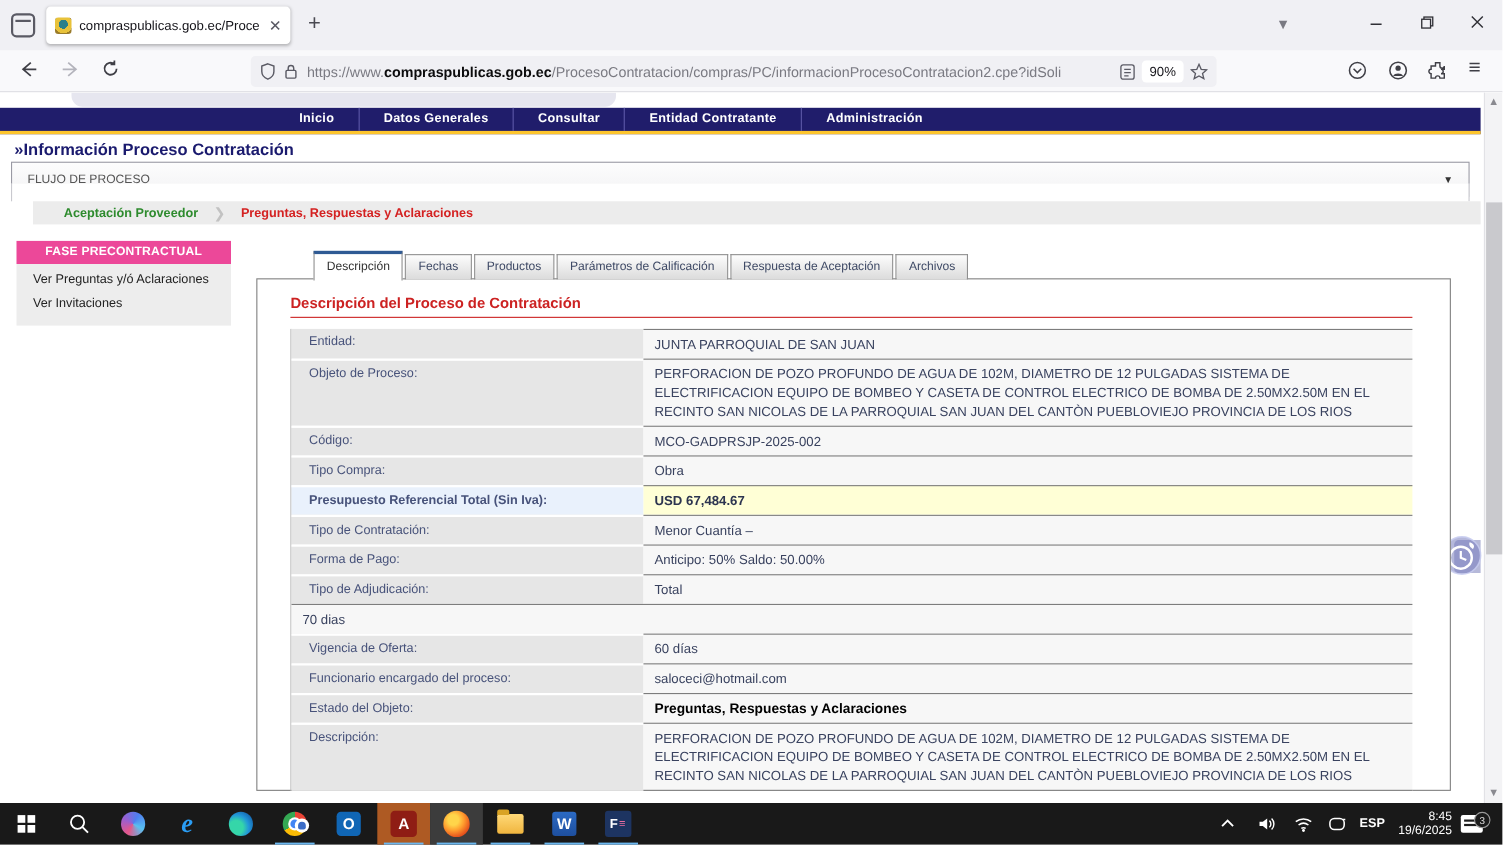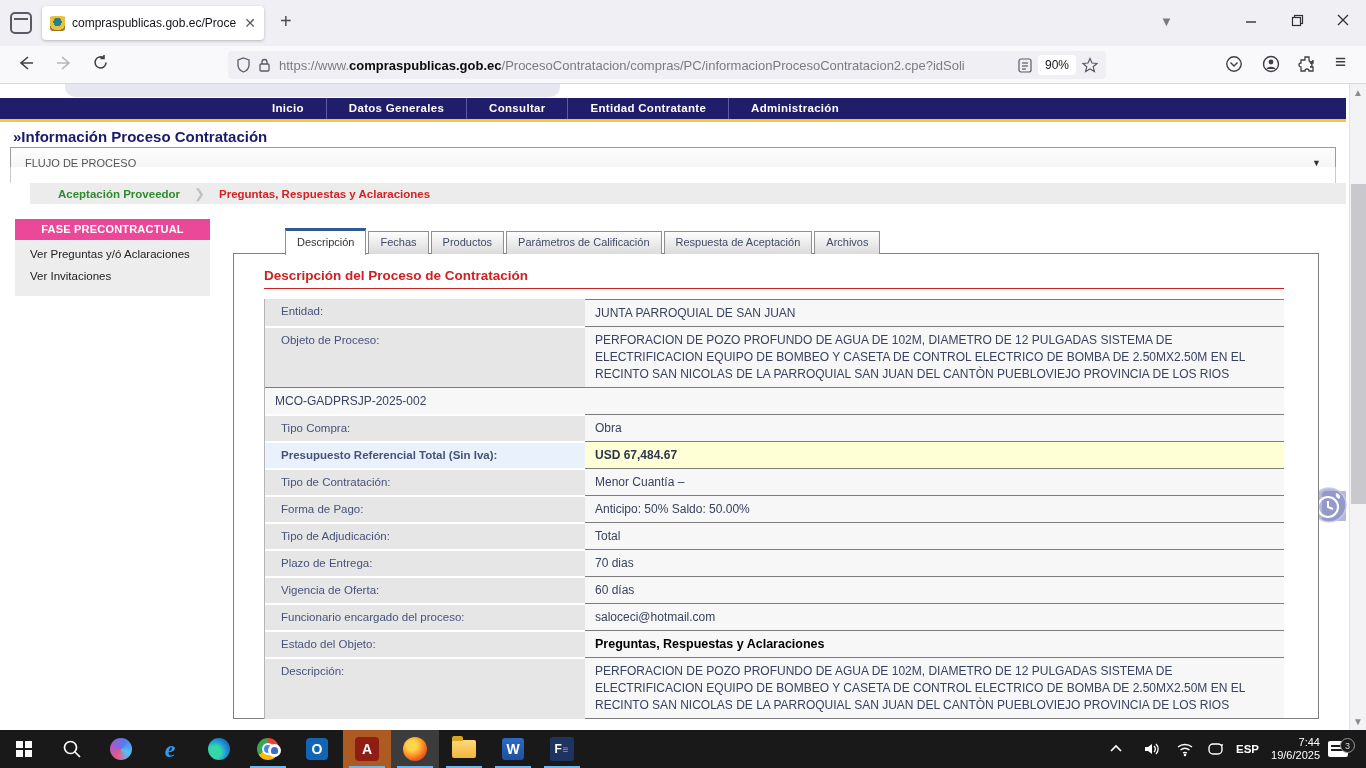--- a/index.html
+++ b/index.html
@@ -262,20 +262,21 @@
     <div class="dtable">
       <div class="trow">
           <div class="d-label">Entidad:</div>
           <div class="d-value">JUNTA PARROQUIAL DE SAN JUAN</div>
         </div>
       <div class="trow">
           <div class="d-label">Objeto de Proceso:</div>
           <div class="d-value">PERFORACION DE POZO PROFUNDO DE AGUA DE 102M, DIAMETRO DE 12 PULGADAS SISTEMA DE ELECTRIFICACION EQUIPO DE BOMBEO Y CASETA DE CONTROL ELECTRICO DE BOMBA DE 2.50MX2.50M EN EL RECINTO SAN NICOLAS DE LA PARROQUIAL SAN JUAN DEL CANTÒN PUEBLOVIEJO PROVINCIA DE LOS RIOS</div>
         </div>
       <div class="trow">
+          <div class="d-label">Código:</div>
           <div class="d-value">MCO-GADPRSJP-2025-002</div>
         </div>
       <div class="trow">
           <div class="d-label">Tipo Compra:</div>
           <div class="d-value">Obra</div>
         </div>
       <div class="trow hl">
           <div class="d-label">Presupuesto Referencial Total (Sin Iva):</div>
           <div class="d-value">USD 67,484.67</div>
         </div>
@@ -285,21 +286,20 @@
         </div>
       <div class="trow">
           <div class="d-label">Forma de Pago:</div>
           <div class="d-value">Anticipo: 50% Saldo: 50.00%</div>
         </div>
       <div class="trow">
           <div class="d-label">Tipo de Adjudicación:</div>
           <div class="d-value">Total</div>
         </div>
       <div class="trow">
-          <div class="d-label">Plazo de Entrega:</div>
           <div class="d-value">70 dias</div>
         </div>
       <div class="trow">
           <div class="d-label">Vigencia de Oferta:</div>
           <div class="d-value">60 días</div>
         </div>
       <div class="trow">
           <div class="d-label">Funcionario encargado del proceso:</div>
           <div class="d-value">saloceci@hotmail.com</div>
         </div>
@@ -405,20 +405,20 @@
       </svg>
   </div>
   <div class="tray" style="left:1207px">
     <svg width="18" height="16">
         <rect x="2" y="3" width="13" height="10" rx="4" fill="none" stroke="#fff" stroke-width="1.4"></rect>
         <path d="M14 4 h2" stroke="#fff" stroke-width="1.4"></path>
       </svg>
   </div>
   <div class="tray tray-lang" style="left:1236px">ESP</div>
   <div class="tray tray-clock" style="left:1268px; width:52px; display:block; padding-top:6px;">
-    <div>7:44</div>
+    <div>8:45</div>
     <div>19/6/2025</div>
   </div>
   <div class="tray" style="left:1328px">
     <div class="notif"></div>
     <div class="badge">3</div>
   </div>
 </div>
 
 </body></html>

